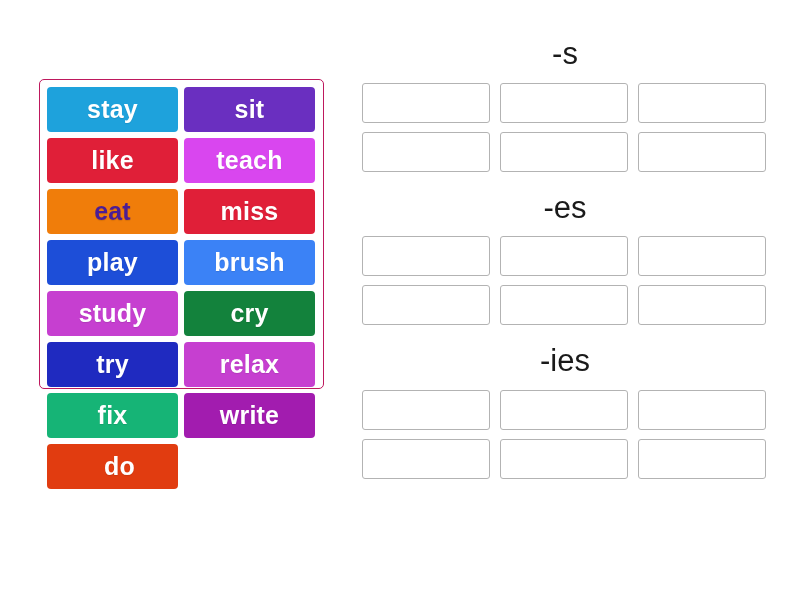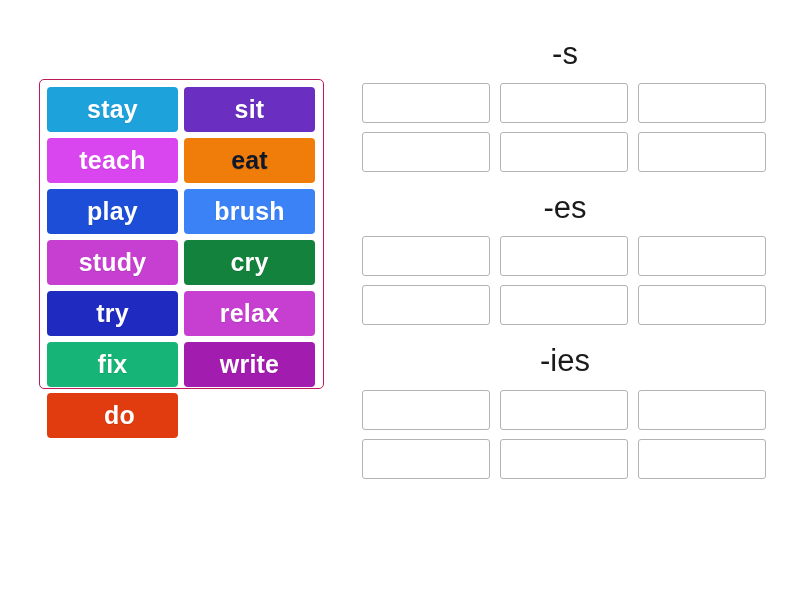--- a/index.html
+++ b/index.html
@@ -84,22 +84,24 @@
     box-sizing: border-box;
   }
 </style>
 </head>
 <body>
 
 <div id="word-bank-panel">
   <div id="word-bank-grid">
       <div class="word-tile" style="background: rgb(30, 162, 220); color: rgb(255, 255, 255);">stay</div>
       <div class="word-tile" style="background: rgb(106, 47, 192); color: rgb(255, 255, 255);">sit</div>
+      <div class="word-tile" style="background: rgb(224, 31, 56); color: rgb(255, 255, 255);">like</div>
       <div class="word-tile" style="background: #d946ef; color: rgb(255, 255, 255);">teach</div>
-      <div class="word-tile" style="background: rgb(240, 125, 10); color: #0f172a;">eat</div>
+      <div class="word-tile" style="background: rgb(240, 125, 10); color: #4c1d95;">eat</div>
+      <div class="word-tile" style="background: rgb(224, 31, 56); color: rgb(255, 255, 255);">miss</div>
       <div class="word-tile" style="background: #1d4ed8; color: rgb(255, 255, 255);">play</div>
       <div class="word-tile" style="background: #3b82f6; color: rgb(255, 255, 255);">brush</div>
       <div class="word-tile" style="background: rgb(198, 63, 208); color: rgb(255, 255, 255); text-align: center;">study</div>
       <div class="word-tile" style="background: rgb(19, 130, 60); color: rgb(255, 255, 255);">cry</div>
       <div class="word-tile" style="background: rgb(31, 42, 192); color: rgb(255, 255, 255);">try</div>
       <div class="word-tile" style="background: rgb(198, 63, 208); color: rgb(255, 255, 255);">relax</div>
       <div class="word-tile" style="background: rgb(22, 180, 118); color: rgb(255, 255, 255);">fix</div>
       <div class="word-tile" style="background: #a21caf; color: rgb(255, 255, 255);">write</div>
       <div class="word-tile" style="background: rgb(225, 60, 16); color: rgb(255, 255, 255); padding-left: 14px;">do</div>
     </div>

